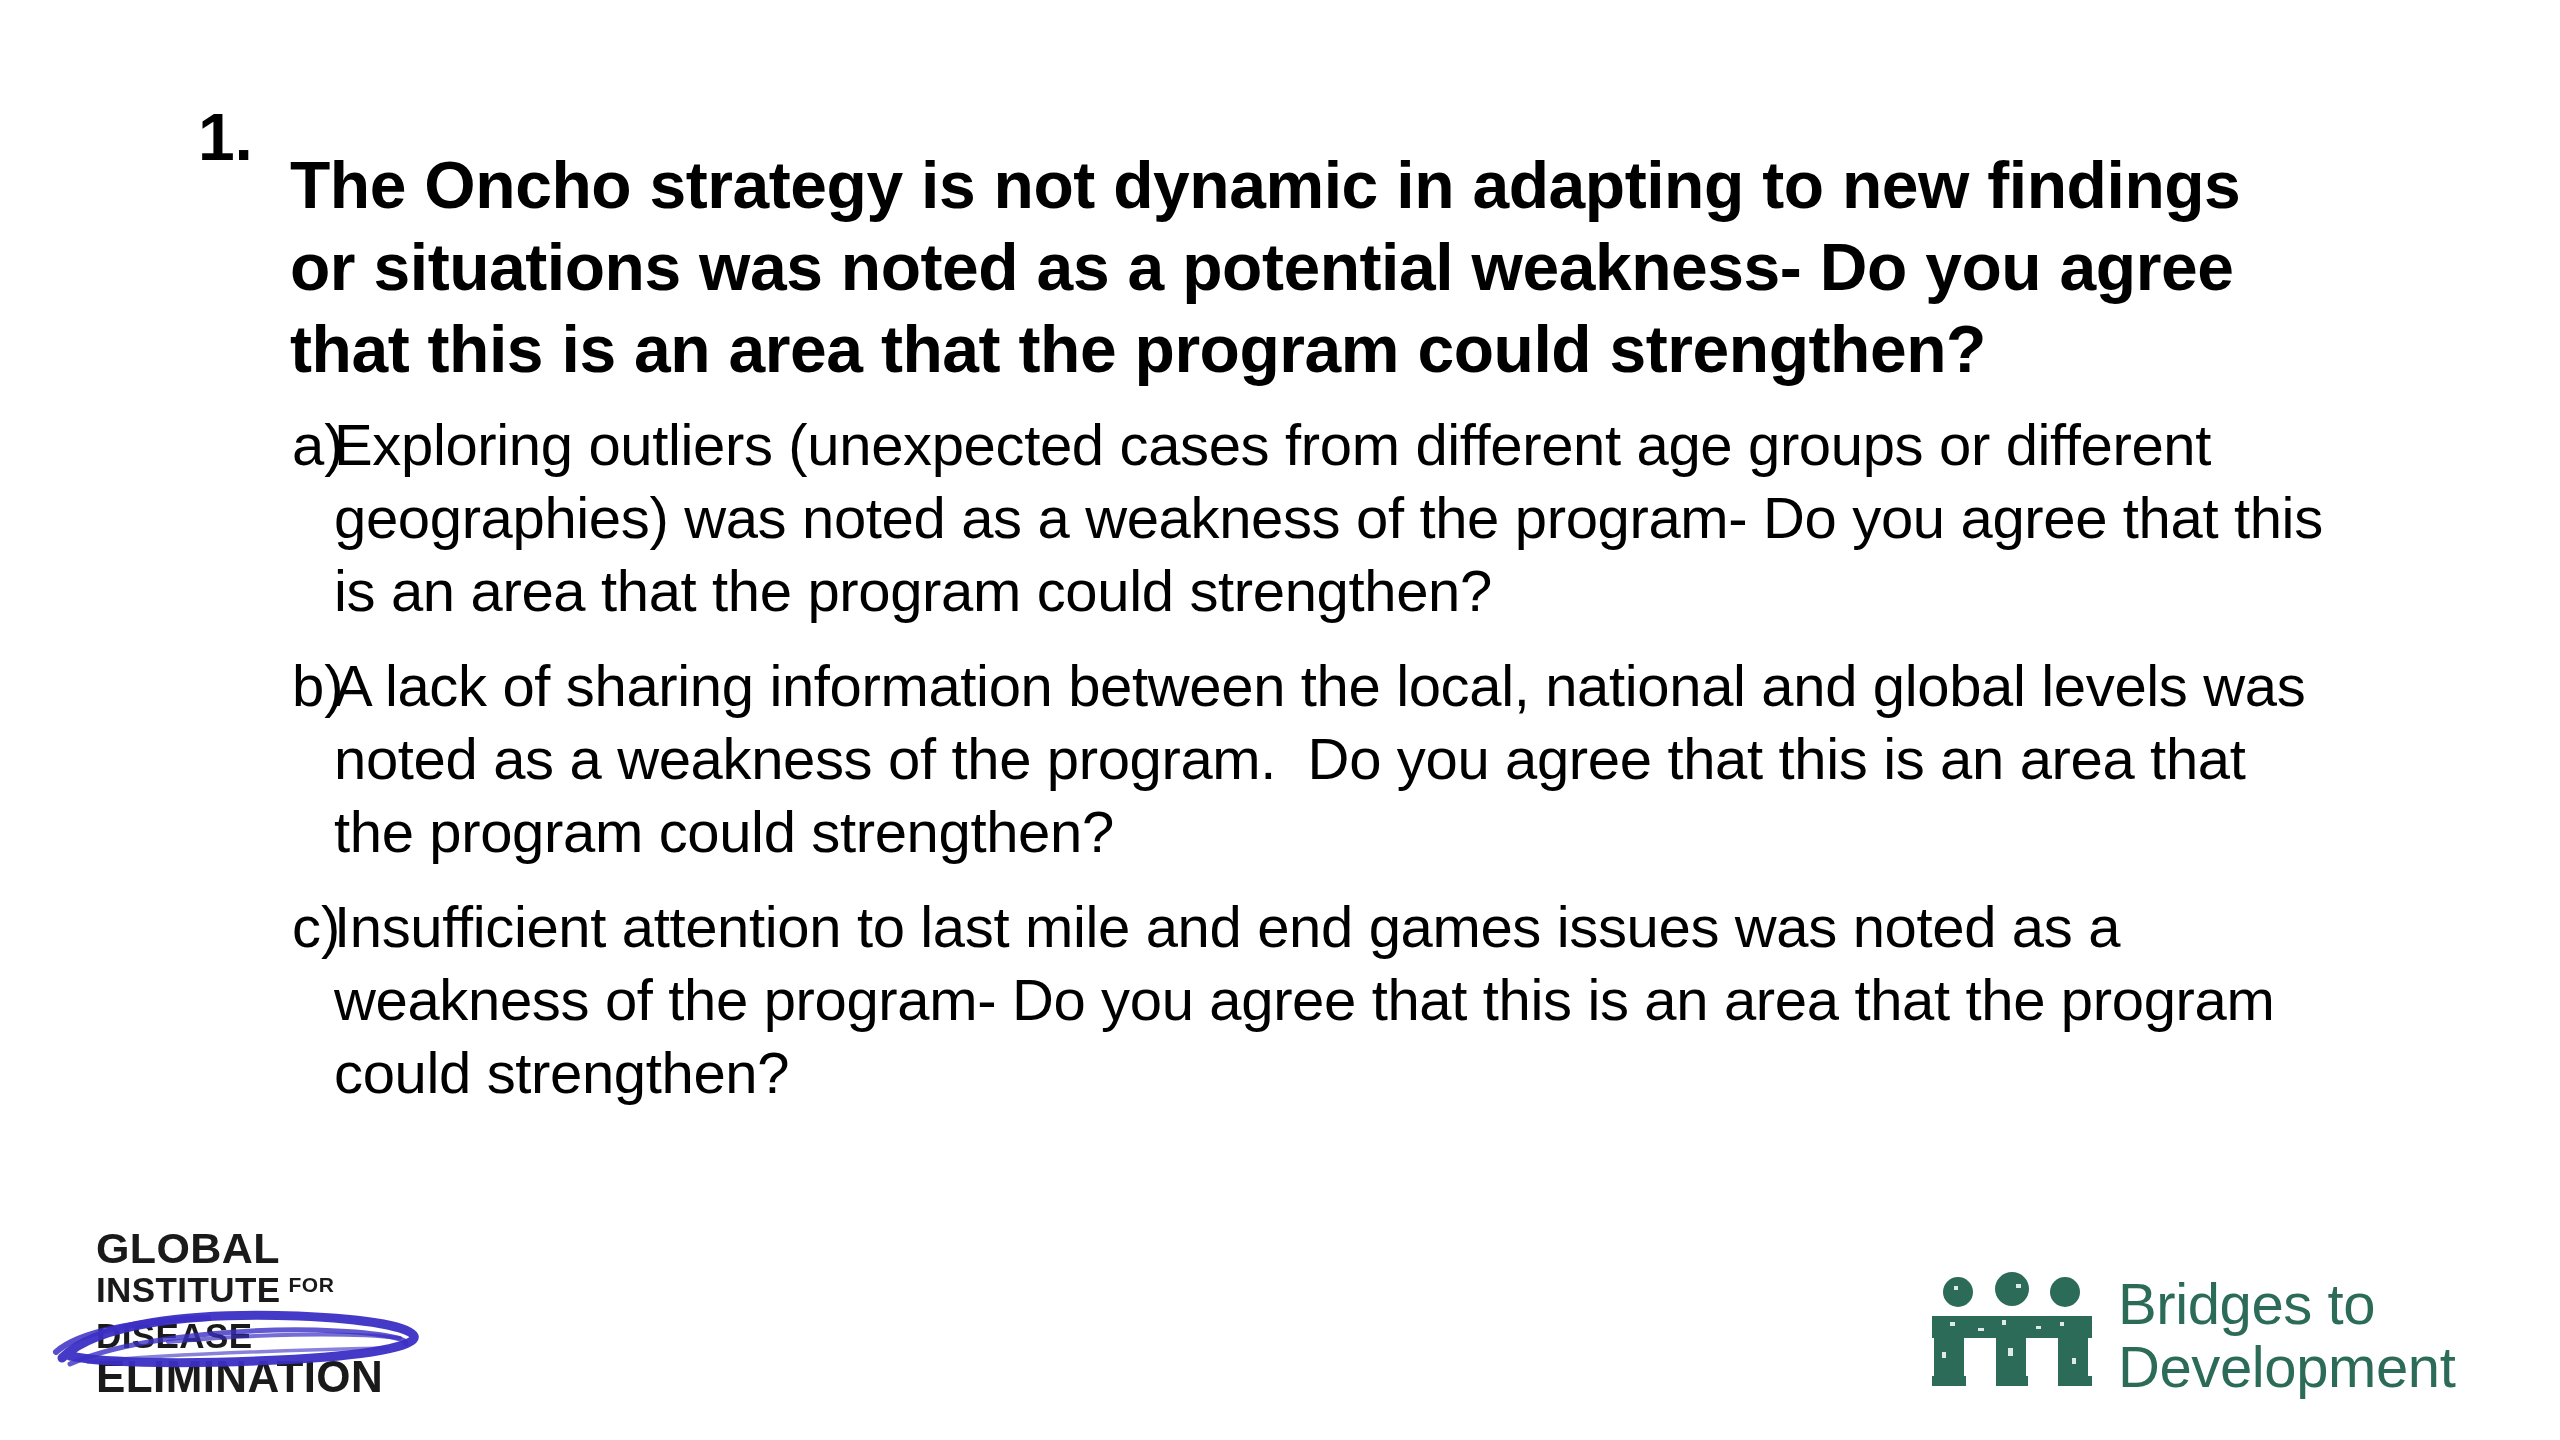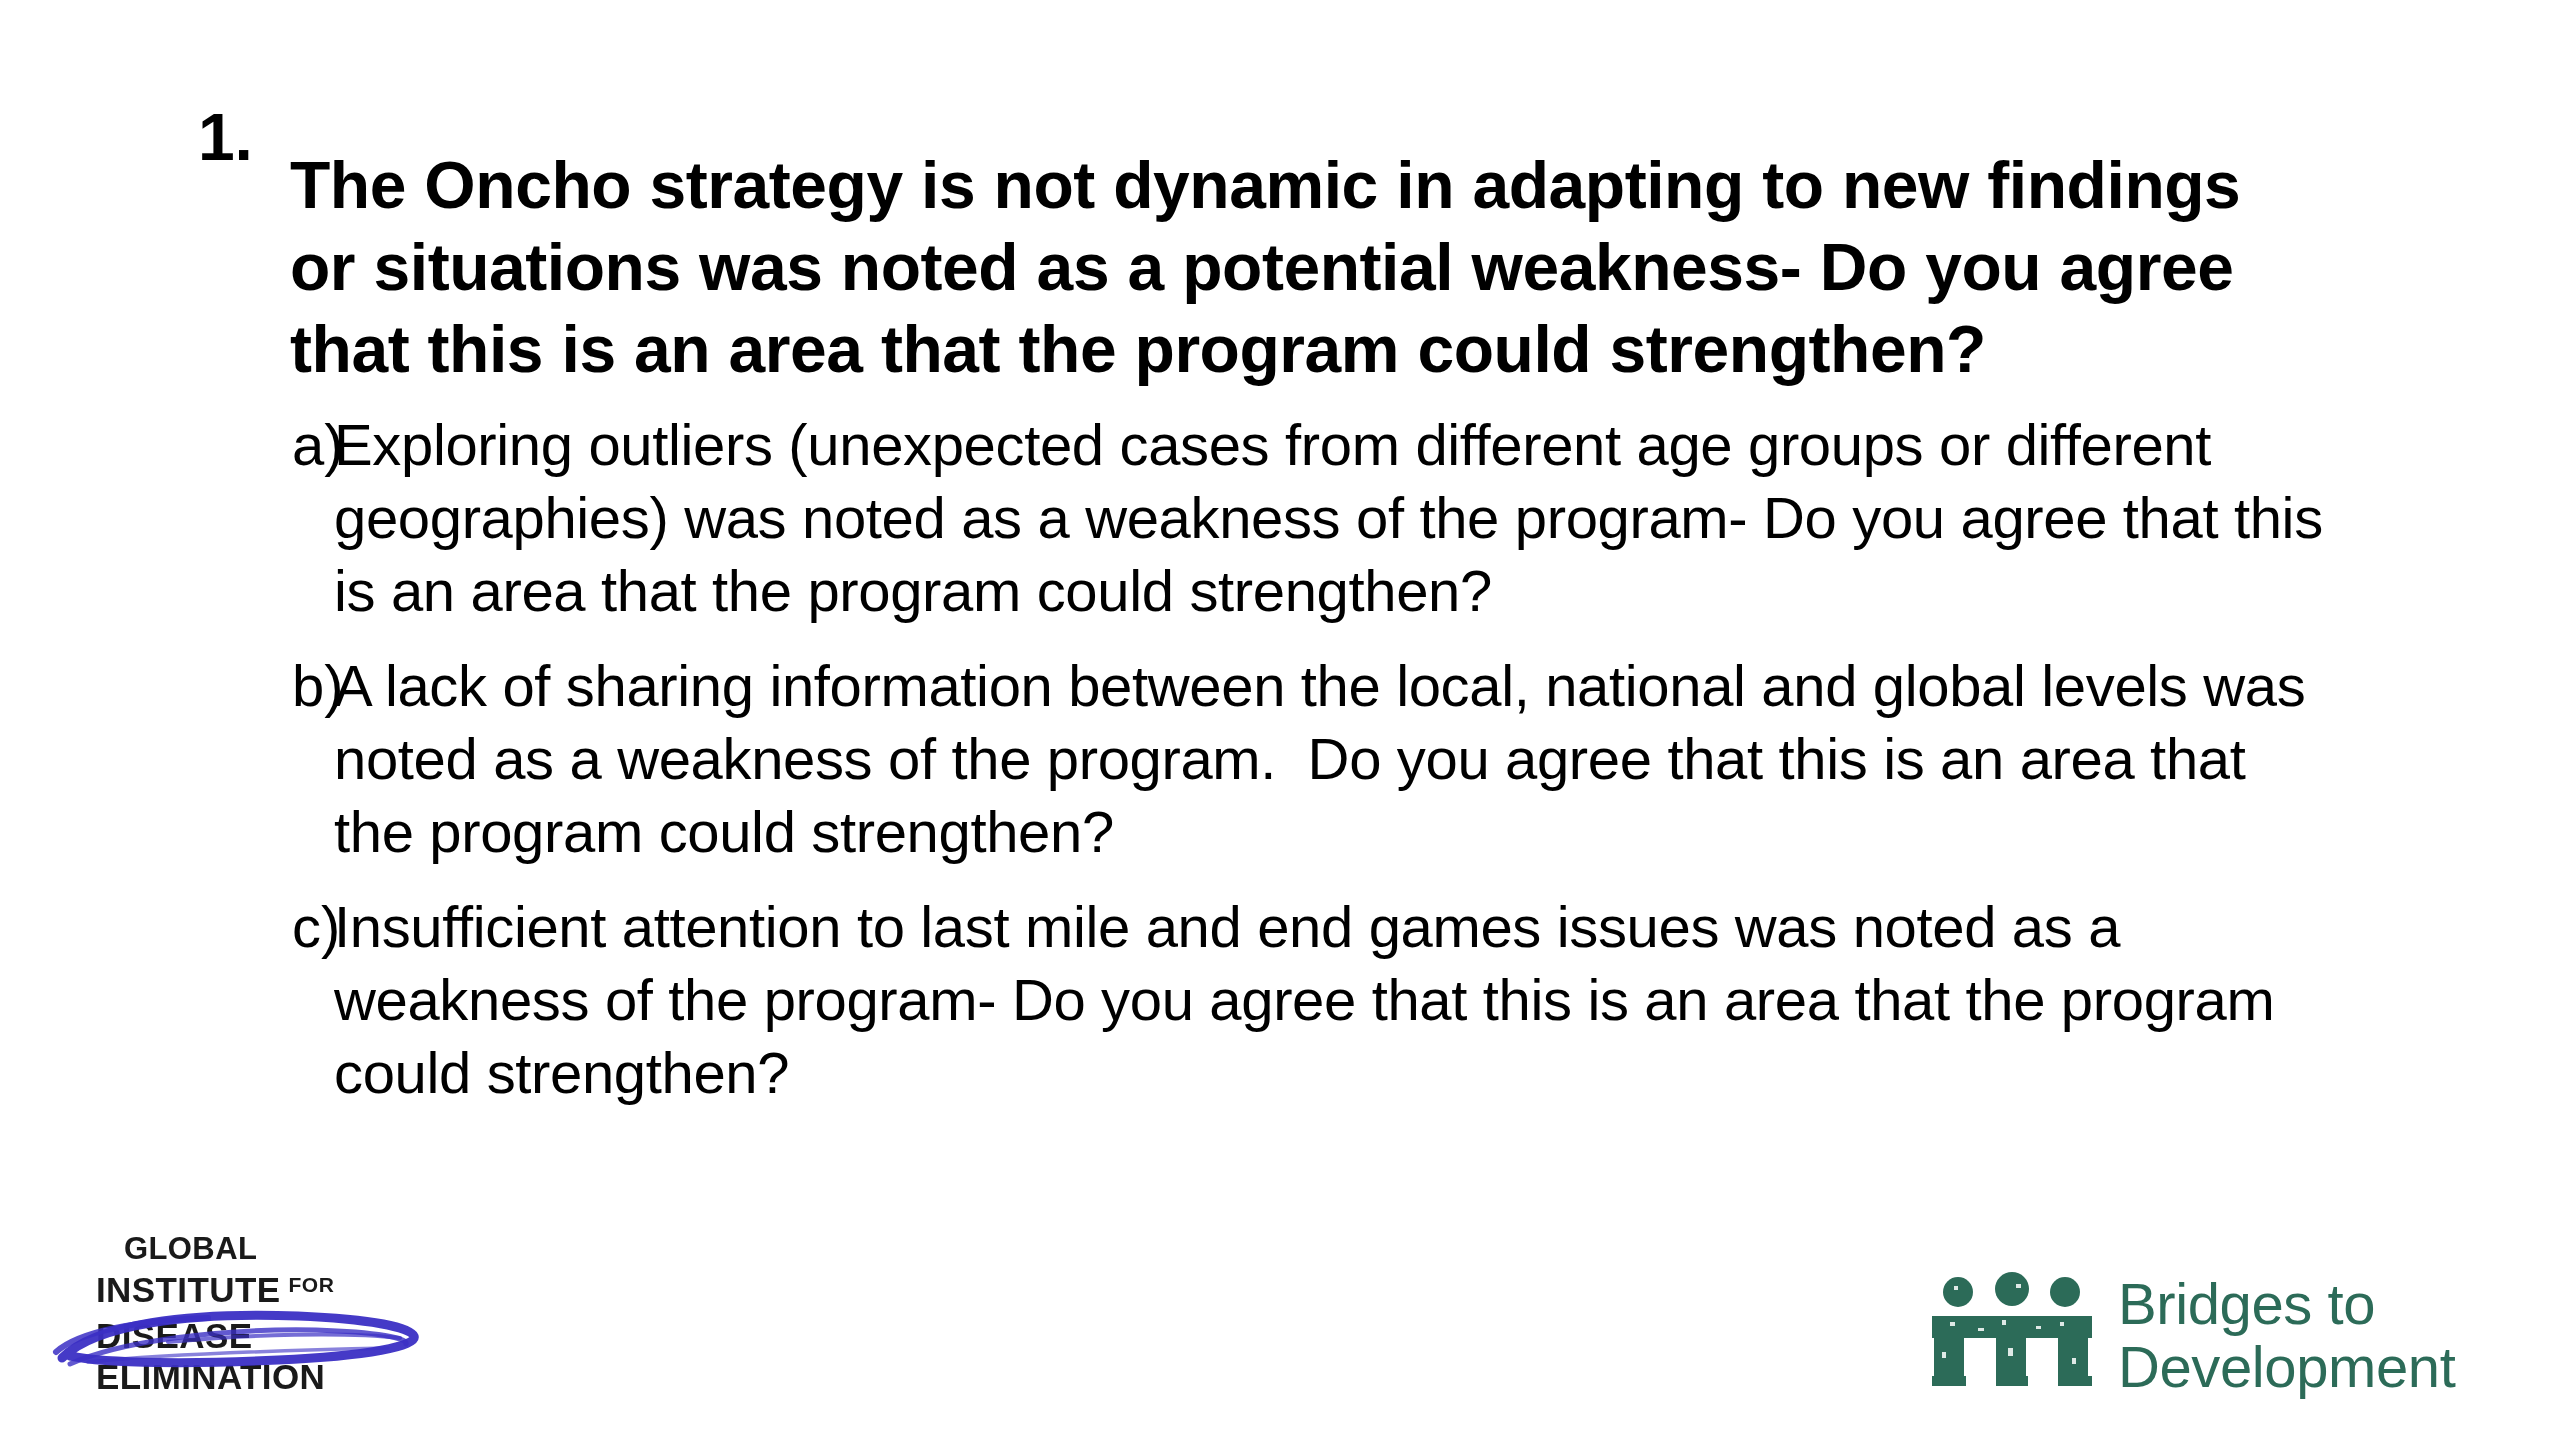--- a/index.html
+++ b/index.html
@@ -105,31 +105,31 @@
     padding-left:48px;
   }
   .gide-line {
     font-family:"Liberation Sans", sans-serif;
     font-weight:bold;
     color:#1a1a1a;
     letter-spacing:0.4px;
     line-height:41px;
     white-space:nowrap;
   }
-  .gide-l1 { font-size:31px;margin-left:28px; }
+  .gide-l1 { font-size:43px; }
   .gide-l2 { font-size:35px; position:relative; }
   .gide-l2 .for {
     font-size:21px;
     position:relative;
     top:-10px;
     left:8px;
     letter-spacing:0.6px;
   }
   .gide-l3 { font-size:35px; }
-  .gide-l4 { font-size:35px; }
+  .gide-l4 { font-size:44px; }
 
   .gide-scribble {
     position:absolute;
     left:0px;
     top:74px;
     width:378px;
     height:78px;
     z-index:3;
     pointer-events:none;
   }

